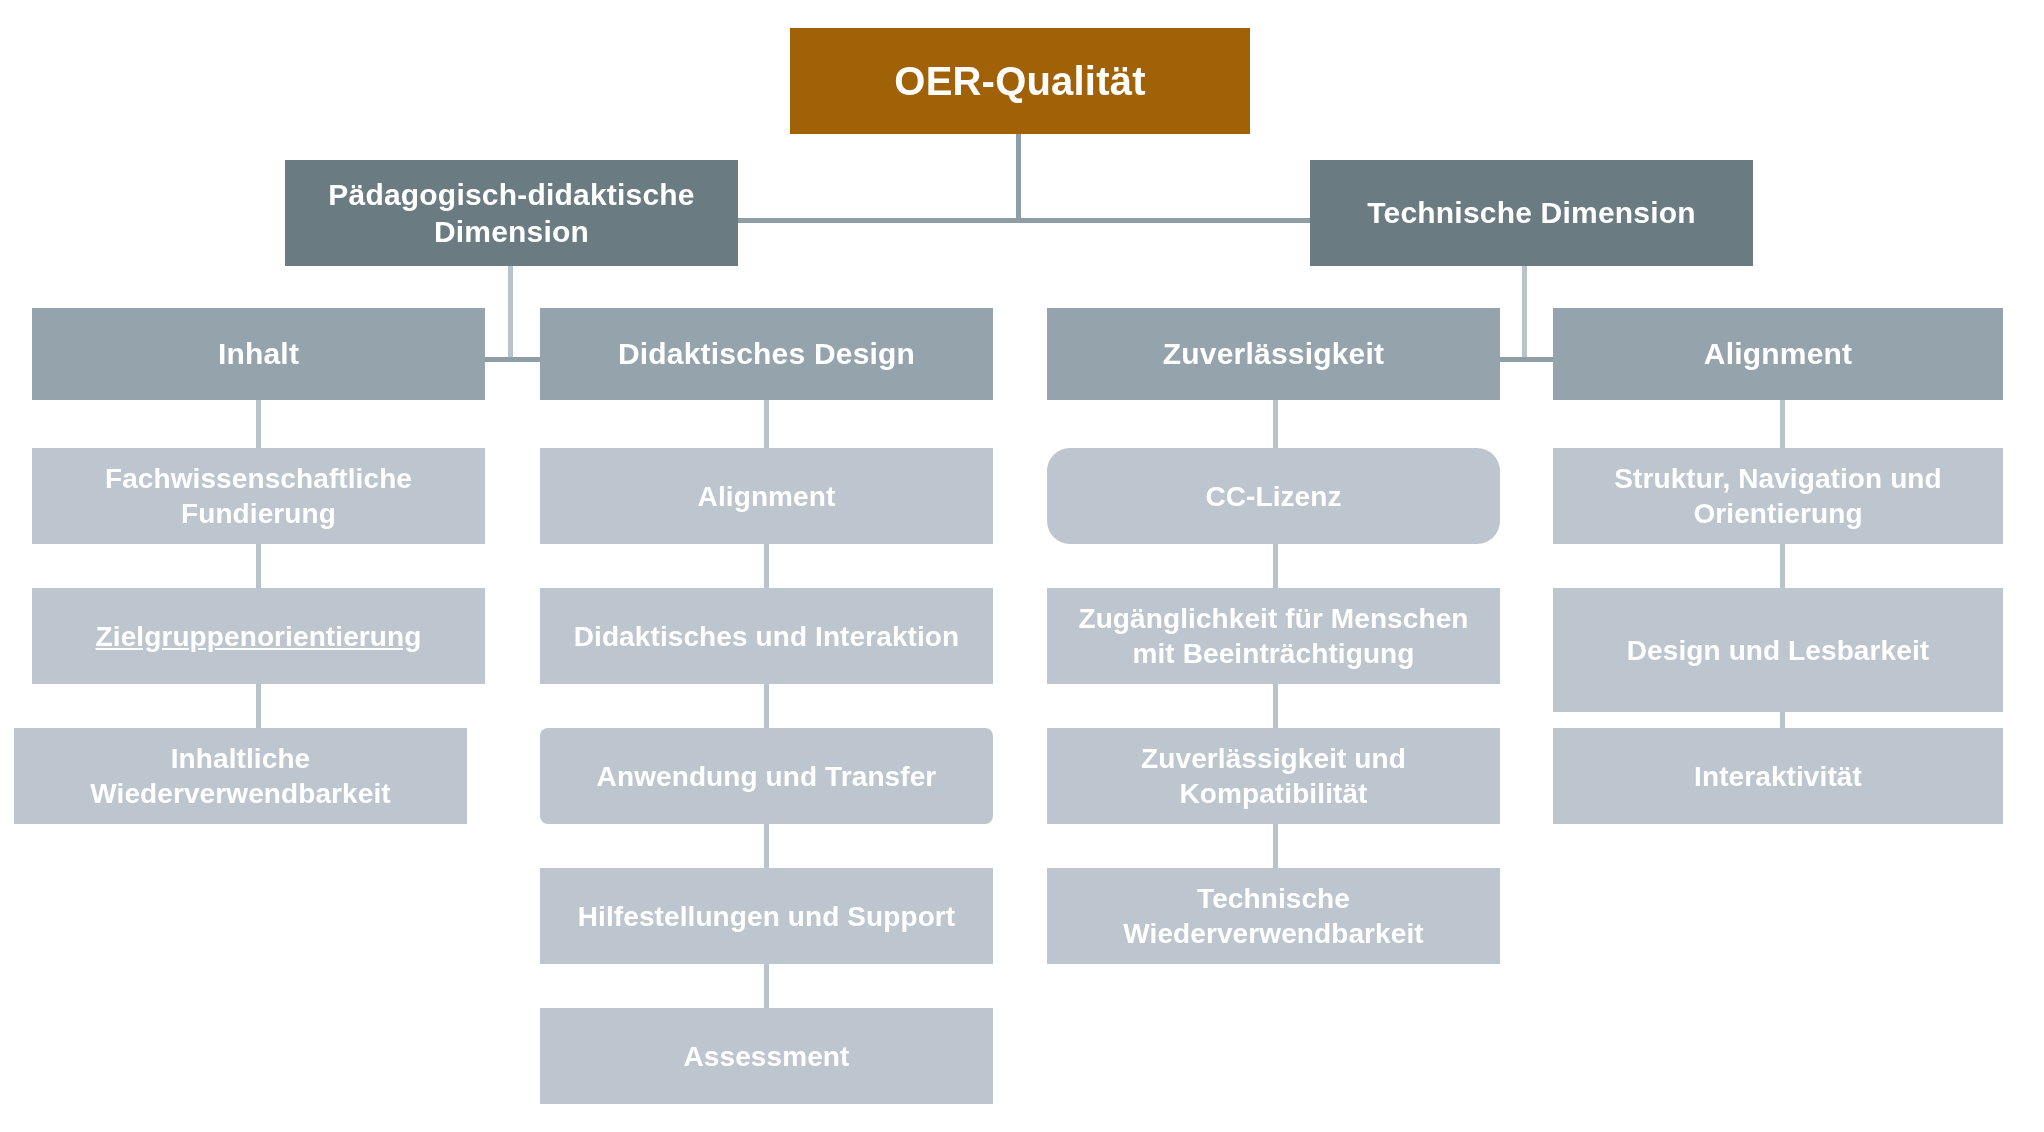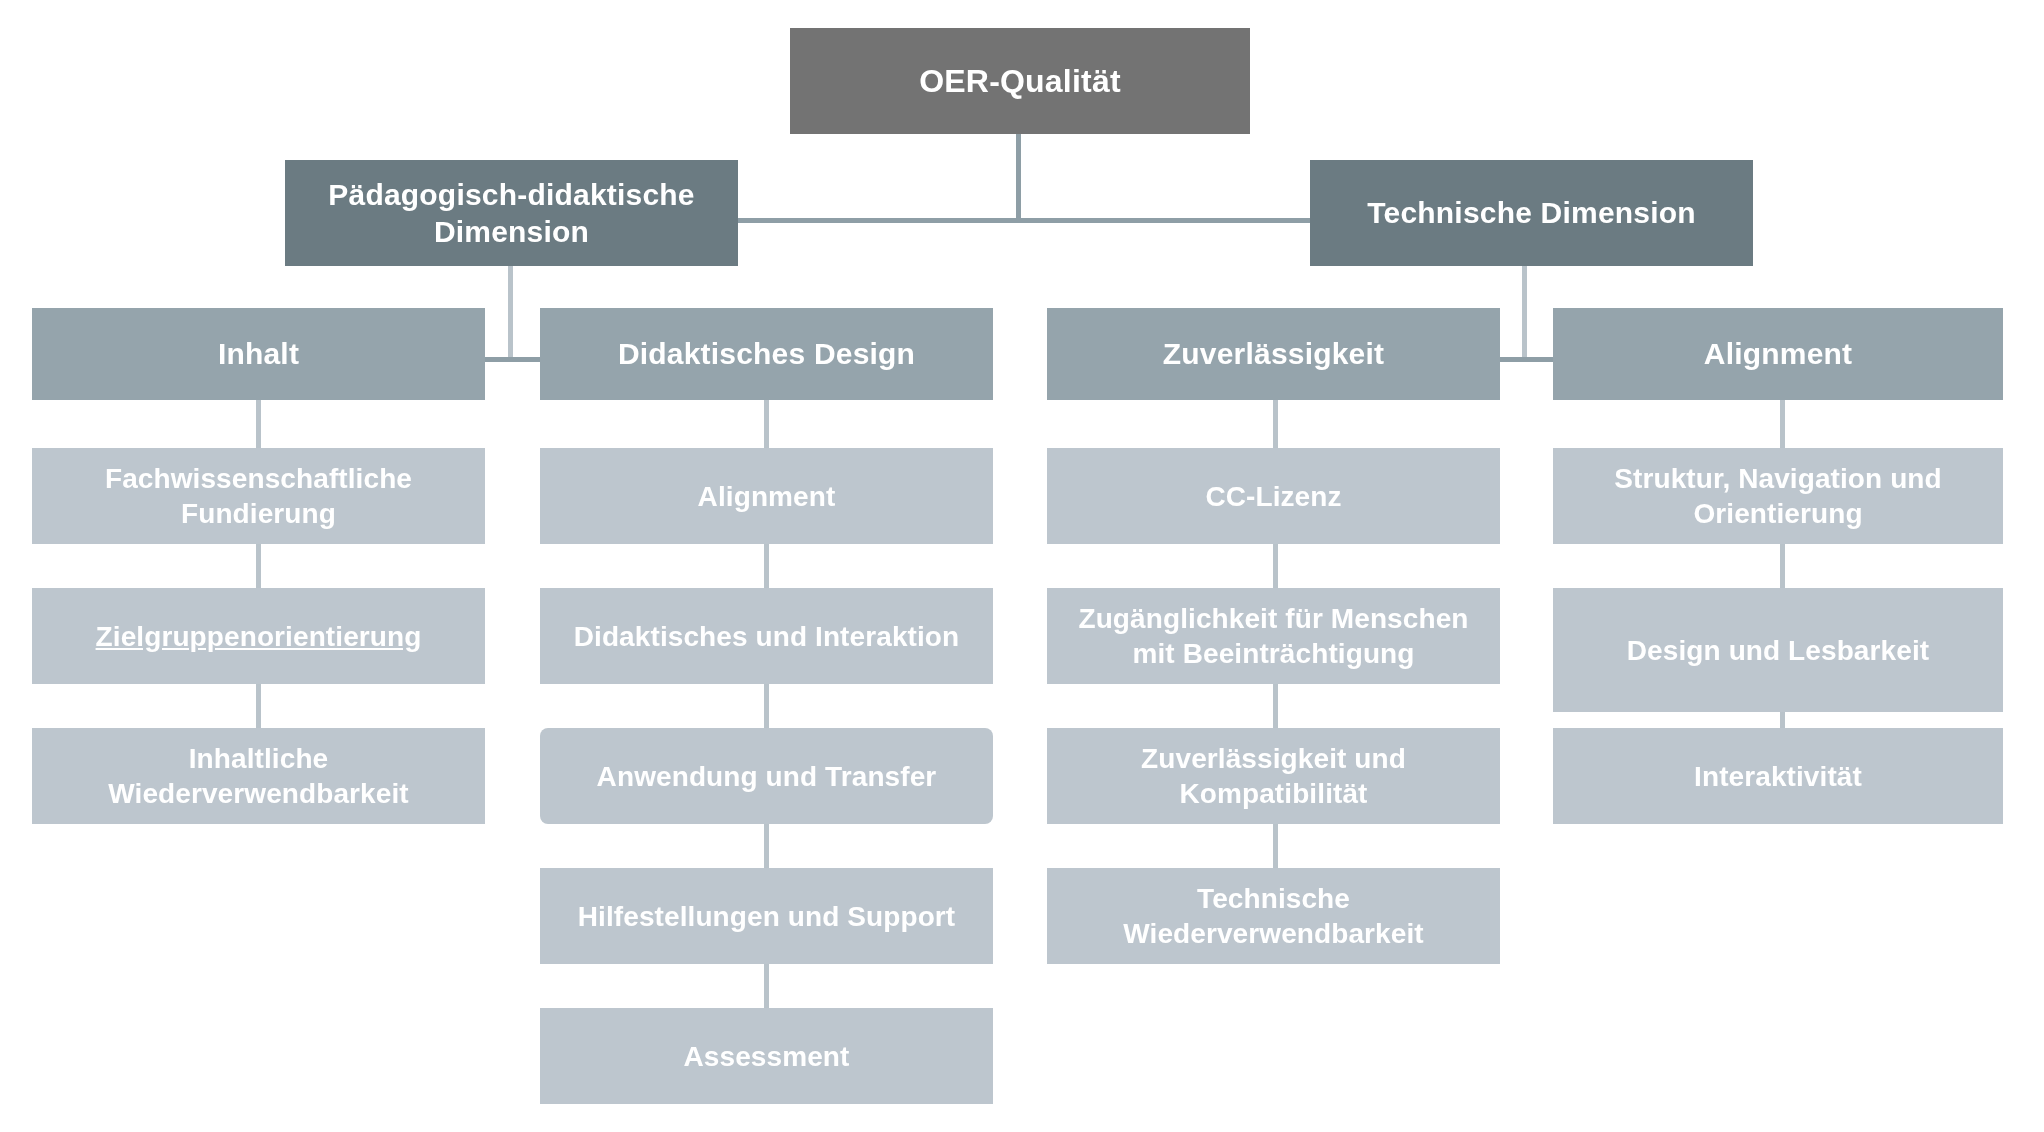--- a/index.html
+++ b/index.html
@@ -25,22 +25,22 @@
     justify-content: center;
     text-align: center;
     color: #ffffff;
     font-weight: bold;
     line-height: 1.25;
     box-sizing: border-box;
     padding: 4px 14px;
     z-index: 3;
   }
   .lvl1 {
-    background: #737373;
-    font-size: 32px;
+    background: #a16207;
+    font-size: 40px;
     letter-spacing: 0.2px;
   }
   .lvl2 {
     background: #6b7b82;
     font-size: 30px;
     letter-spacing: 0.2px;
   }
   .lvl3 {
     background: #95a4ac;
     font-size: 30px;
@@ -112,33 +112,33 @@
   <div class="node lvl3" style="left:540px; top:308px; width:453px; height:92px;">Didaktisches Design</div>
 
   <div class="node lvl3" style="left:1047px; top:308px; width:453px; height:92px;">Zuverlässigkeit</div>
 
   <div class="node lvl3" style="left:1553px; top:308px; width:450px; height:92px;">Alignment</div>
 
   <div class="node leaf" style="left:32px; top:448px; width:453px; height:96px;">Fachwissenschaftliche Fundierung</div>
 
   <div class="node leaf" style="left:32px; top:588px; width:453px; height:96px;text-decoration:underline;">Zielgruppenorientierung</div>
 
-  <div class="node leaf" style="left:32px; top:728px; width:453px; height:96px;">Inhaltliche Wiederverwendbarkeit</div>
+  <div class="node leaf" style="left:14px; top:728px; width:453px; height:96px;">Inhaltliche Wiederverwendbarkeit</div>
 
   <div class="node leaf" style="left:540px; top:448px; width:453px; height:96px;">Alignment</div>
 
   <div class="node leaf" style="left:540px; top:588px; width:453px; height:96px;">Didaktisches und Interaktion</div>
 
   <div class="node leaf" style="left:540px; top:728px; width:453px; height:96px;border-radius:8px;">Anwendung und Transfer</div>
 
   <div class="node leaf" style="left:540px; top:868px; width:453px; height:96px;">Hilfestellungen und Support</div>
 
   <div class="node leaf" style="left:540px; top:1008px; width:453px; height:96px;">Assessment</div>
 
-  <div class="node leaf" style="left:1047px; top:448px; width:453px; height:96px;">CC-Lizenz</div>
+  <div class="node leaf" style="left:1047px; top:448px; width:453px; height:96px;border-radius:23px;">CC-Lizenz</div>
 
   <div class="node leaf" style="left:1047px; top:588px; width:453px; height:96px;">Zugänglichkeit für Menschen mit Beeinträchtigung</div>
 
   <div class="node leaf" style="left:1047px; top:728px; width:453px; height:96px;">Zuverlässigkeit und Kompatibilität</div>
 
   <div class="node leaf" style="left:1047px; top:868px; width:453px; height:96px;">Technische Wiederverwendbarkeit</div>
 
   <div class="node leaf" style="left:1553px; top:448px; width:450px; height:96px;">Struktur, Navigation und Orientierung</div>
 
   <div class="node leaf" style="left:1553px; top:588px; width:450px; height:124px;">Design und Lesbarkeit</div>

